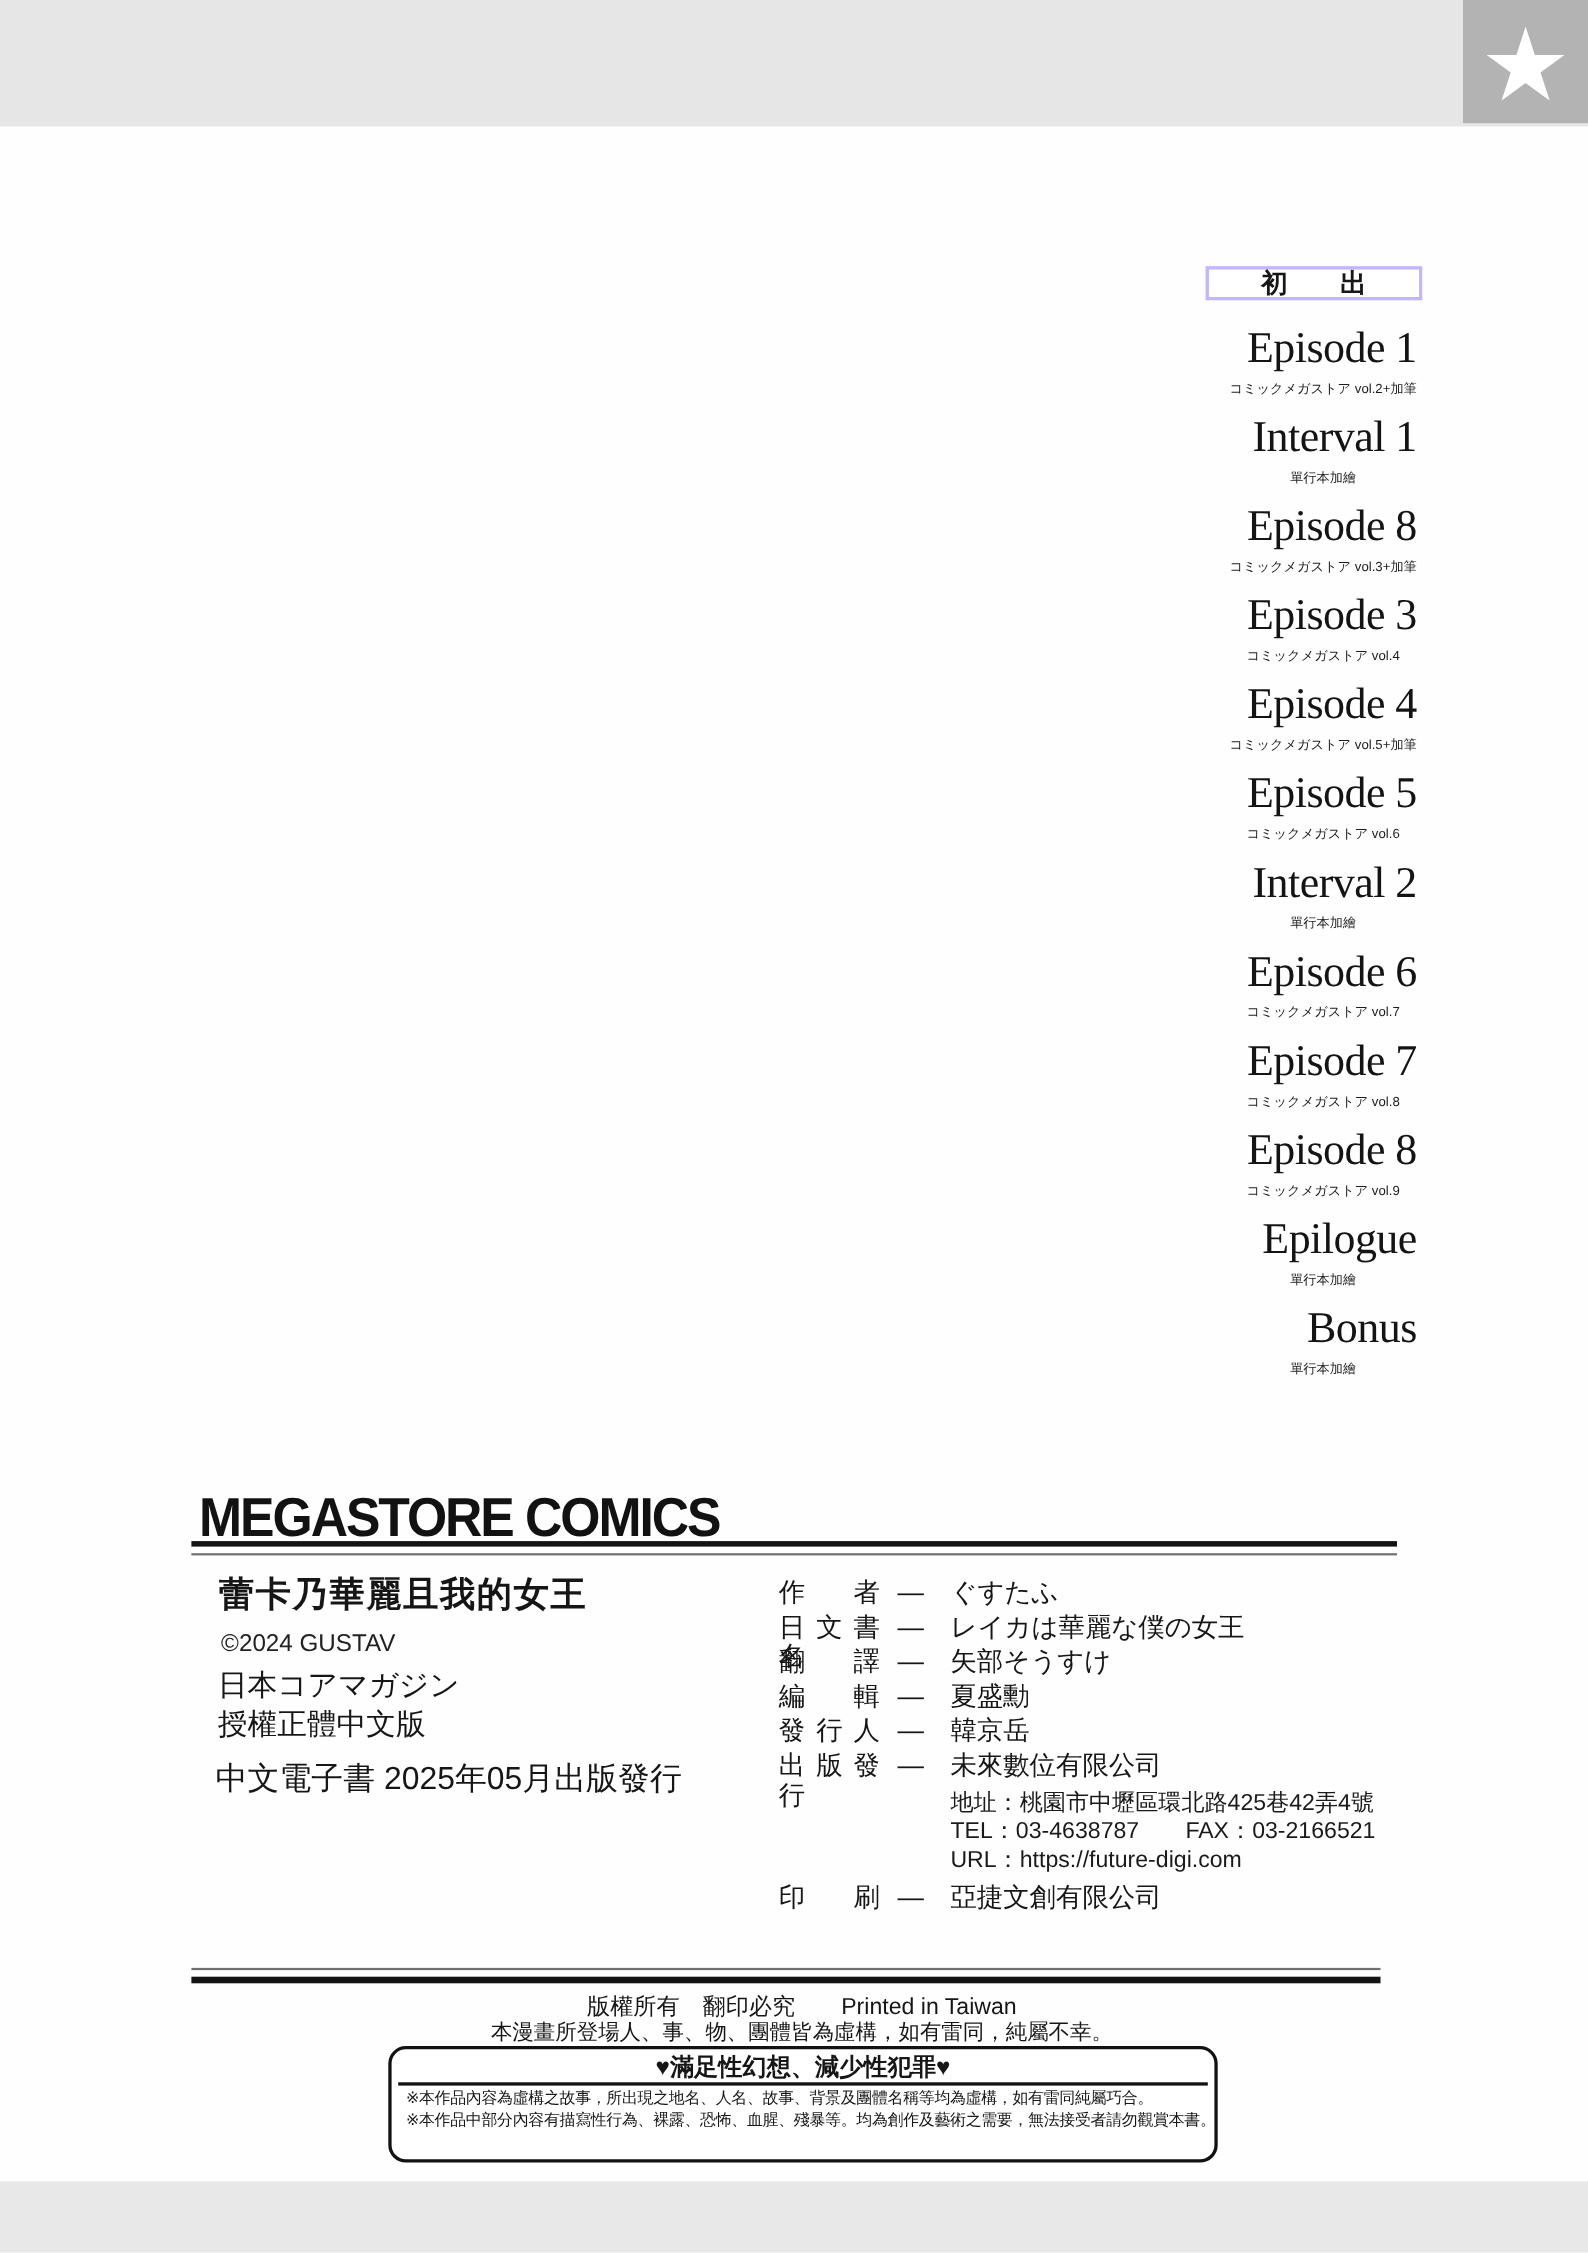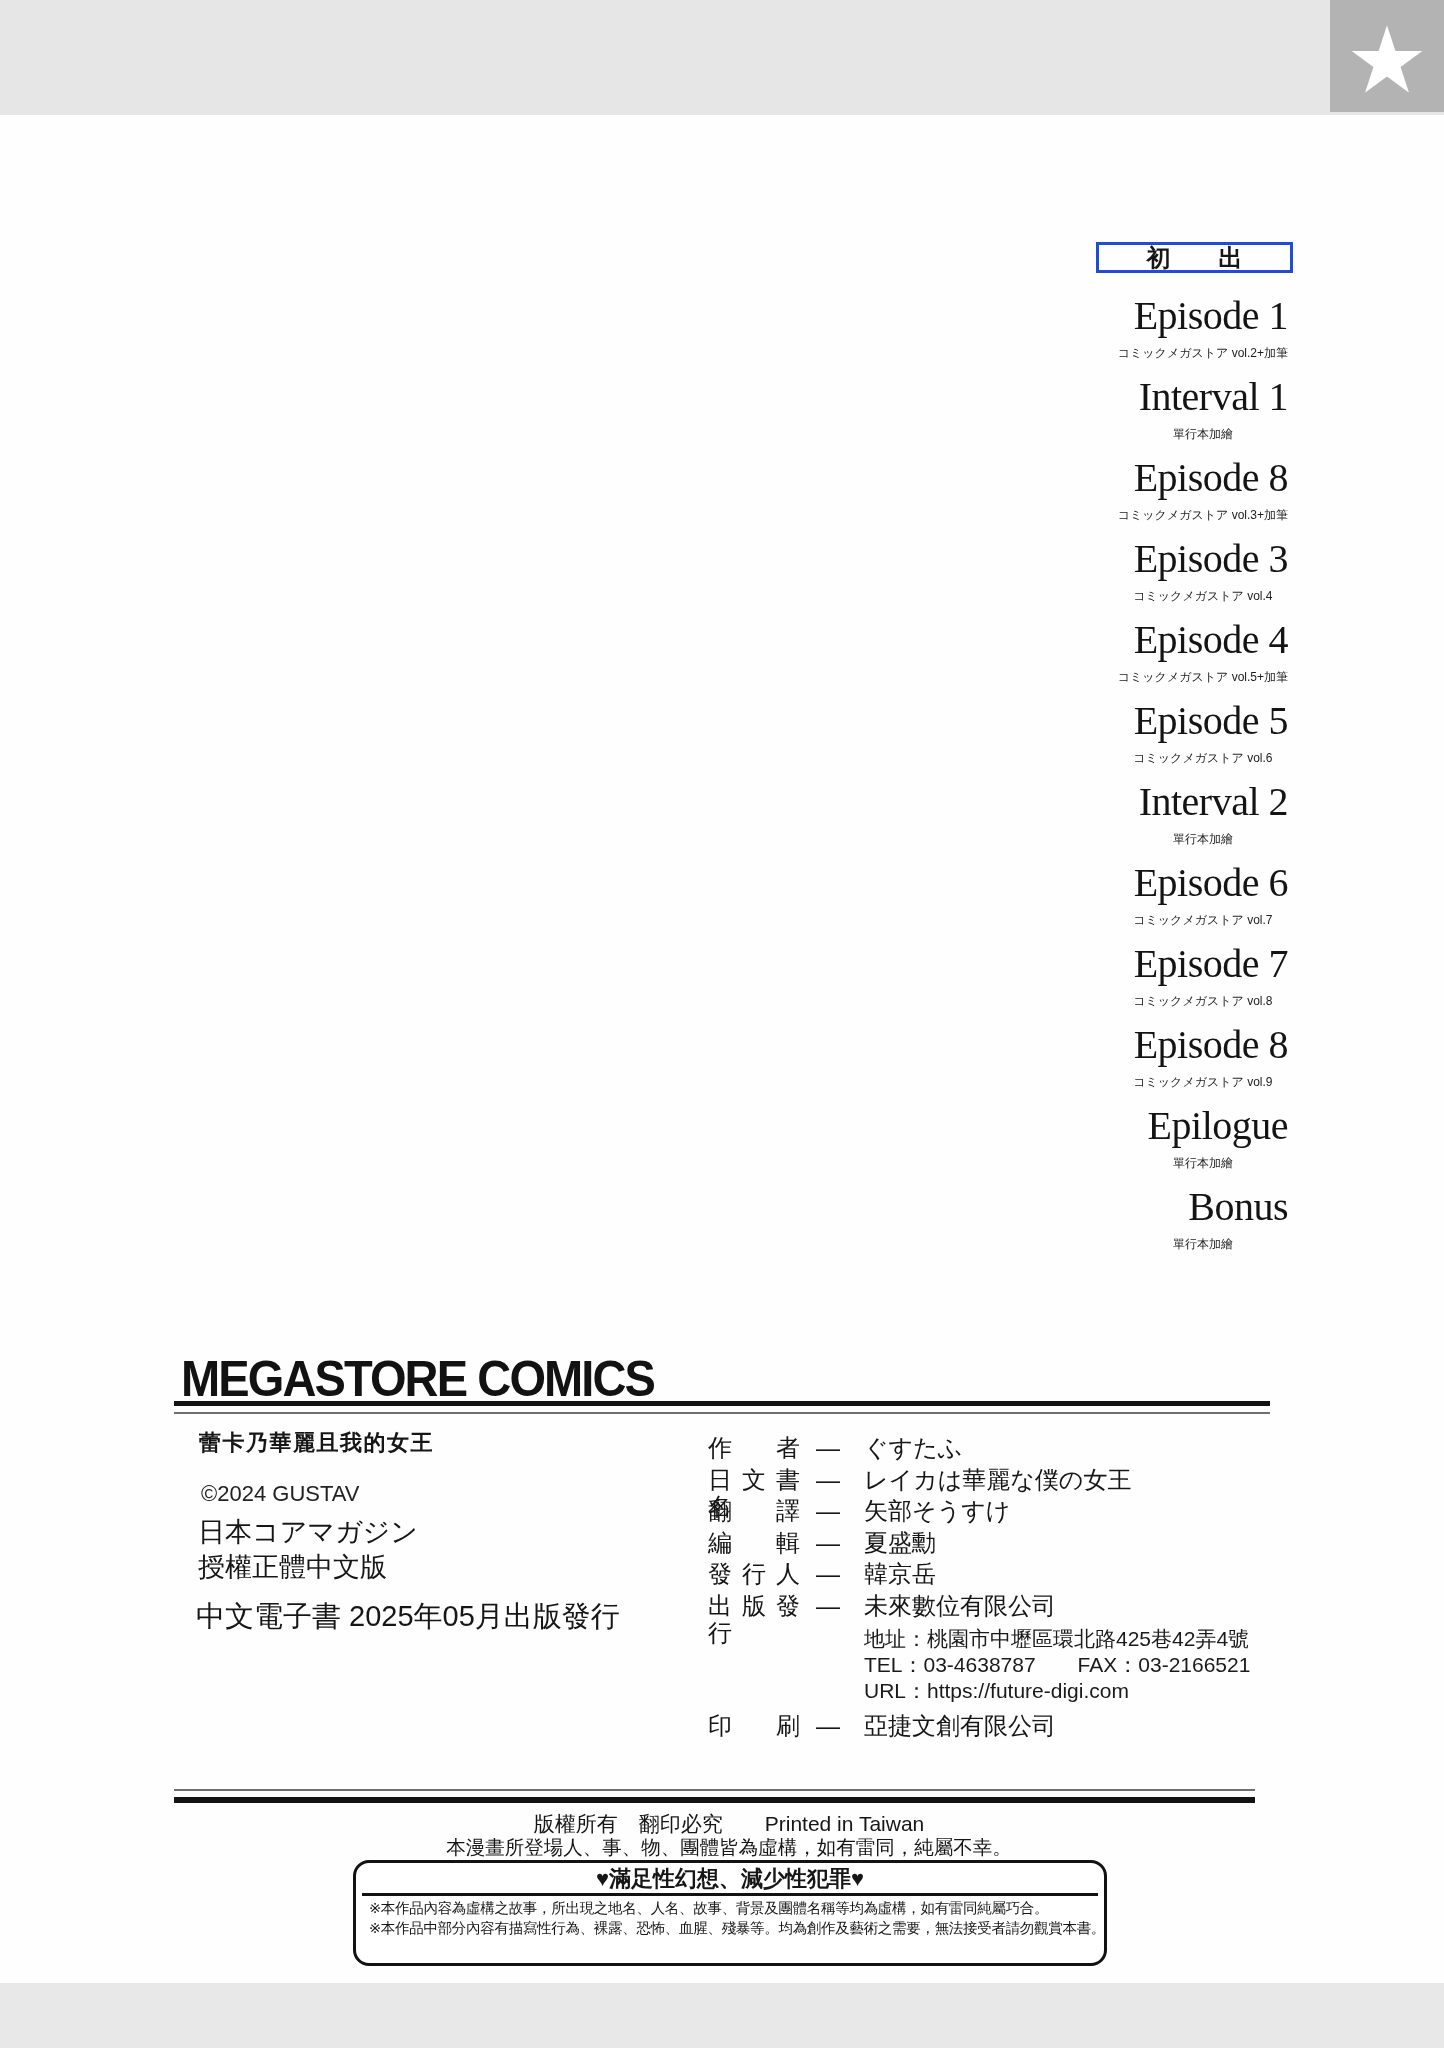--- a/index.html
+++ b/index.html
@@ -8,39 +8,39 @@
     font-family:"Liberation Sans","DejaVu Sans",sans-serif;color:#161616;
     overflow:hidden;
   }
   
   .top-band{position:absolute;left:0;top:0;width:1444px;height:115px;background:#e6e6e6;}
   .star-box{position:absolute;left:1330px;top:0;width:114px;height:112px;background:#b3b3b3;
     display:flex;align-items:center;justify-content:center;}
   .star-glyph{color:#ffffff;font-size:92px;line-height:1;margin-top:8px;}
   
   .first-pub-box{position:absolute;left:1096px;top:242px;width:197px;height:31px;
-    border:3px solid #1d4ed8;box-sizing:border-box;background:#fff;
+    border:3px solid #c4b5fd;box-sizing:border-box;background:#fff;
     display:flex;align-items:center;justify-content:center;}
   .first-pub-label{font-family:"Liberation Serif","DejaVu Serif",serif;font-weight:bold;
     font-size:24px;line-height:1;width:96px;text-align:justify;text-align-last:justify;}
   .episode-list{position:absolute;right:156px;top:295px;text-align:right;}
   .episode-entry{margin-bottom:13px;}
   .episode-title{display:block;font-family:"Liberation Serif","DejaVu Serif",serif;
     font-size:40px;line-height:42px;letter-spacing:-0.5px;color:#141414;}
   .episode-source{display:block;font-size:12px;line-height:20px;margin-top:6px;color:#1c1c1c;text-align:center;}
   
   .logo-text{position:absolute;left:181px;top:1350px;font-size:50px;font-weight:900;
     letter-spacing:-2px;transform:scaleX(0.94);transform-origin:left top;color:#121212;white-space:nowrap;}
   .rule{position:absolute;background:#131313;}
   .rule-top-thick{left:174px;top:1401px;width:1096px;height:5px;}
   .rule-top-thin{left:174px;top:1412px;width:1096px;height:2px;background:#6f6f6f;}
   .rule-bottom-thin{left:174px;top:1789px;width:1081px;height:2px;background:#6f6f6f;}
   .rule-bottom-thick{left:174px;top:1797px;width:1081px;height:6px;}
   
-  .book-title{position:absolute;left:199px;top:1428px;font-size:22px;font-weight:bold;
+  .book-title{position:absolute;left:199px;top:1428px;font-size:32px;font-weight:bold;
     letter-spacing:1.5px;white-space:nowrap;}
   .copyright-line{position:absolute;left:201px;top:1481px;font-size:22px;color:#222;}
   .license-line1{position:absolute;left:198px;top:1514px;font-size:27px;}
   .license-line2{position:absolute;left:198px;top:1549px;font-size:27px;}
   .edition-line{position:absolute;left:196px;top:1597px;font-size:29px;white-space:nowrap;}
   
   .credits-rows{position:absolute;left:708px;top:1434px;width:620px;}
   .credit-row{display:flex;align-items:flex-start;height:31.5px;font-size:24px;line-height:27px;}
   .credit-label{display:inline-block;width:92px;text-align:justify;text-align-last:justify;
     flex:0 0 92px;}

